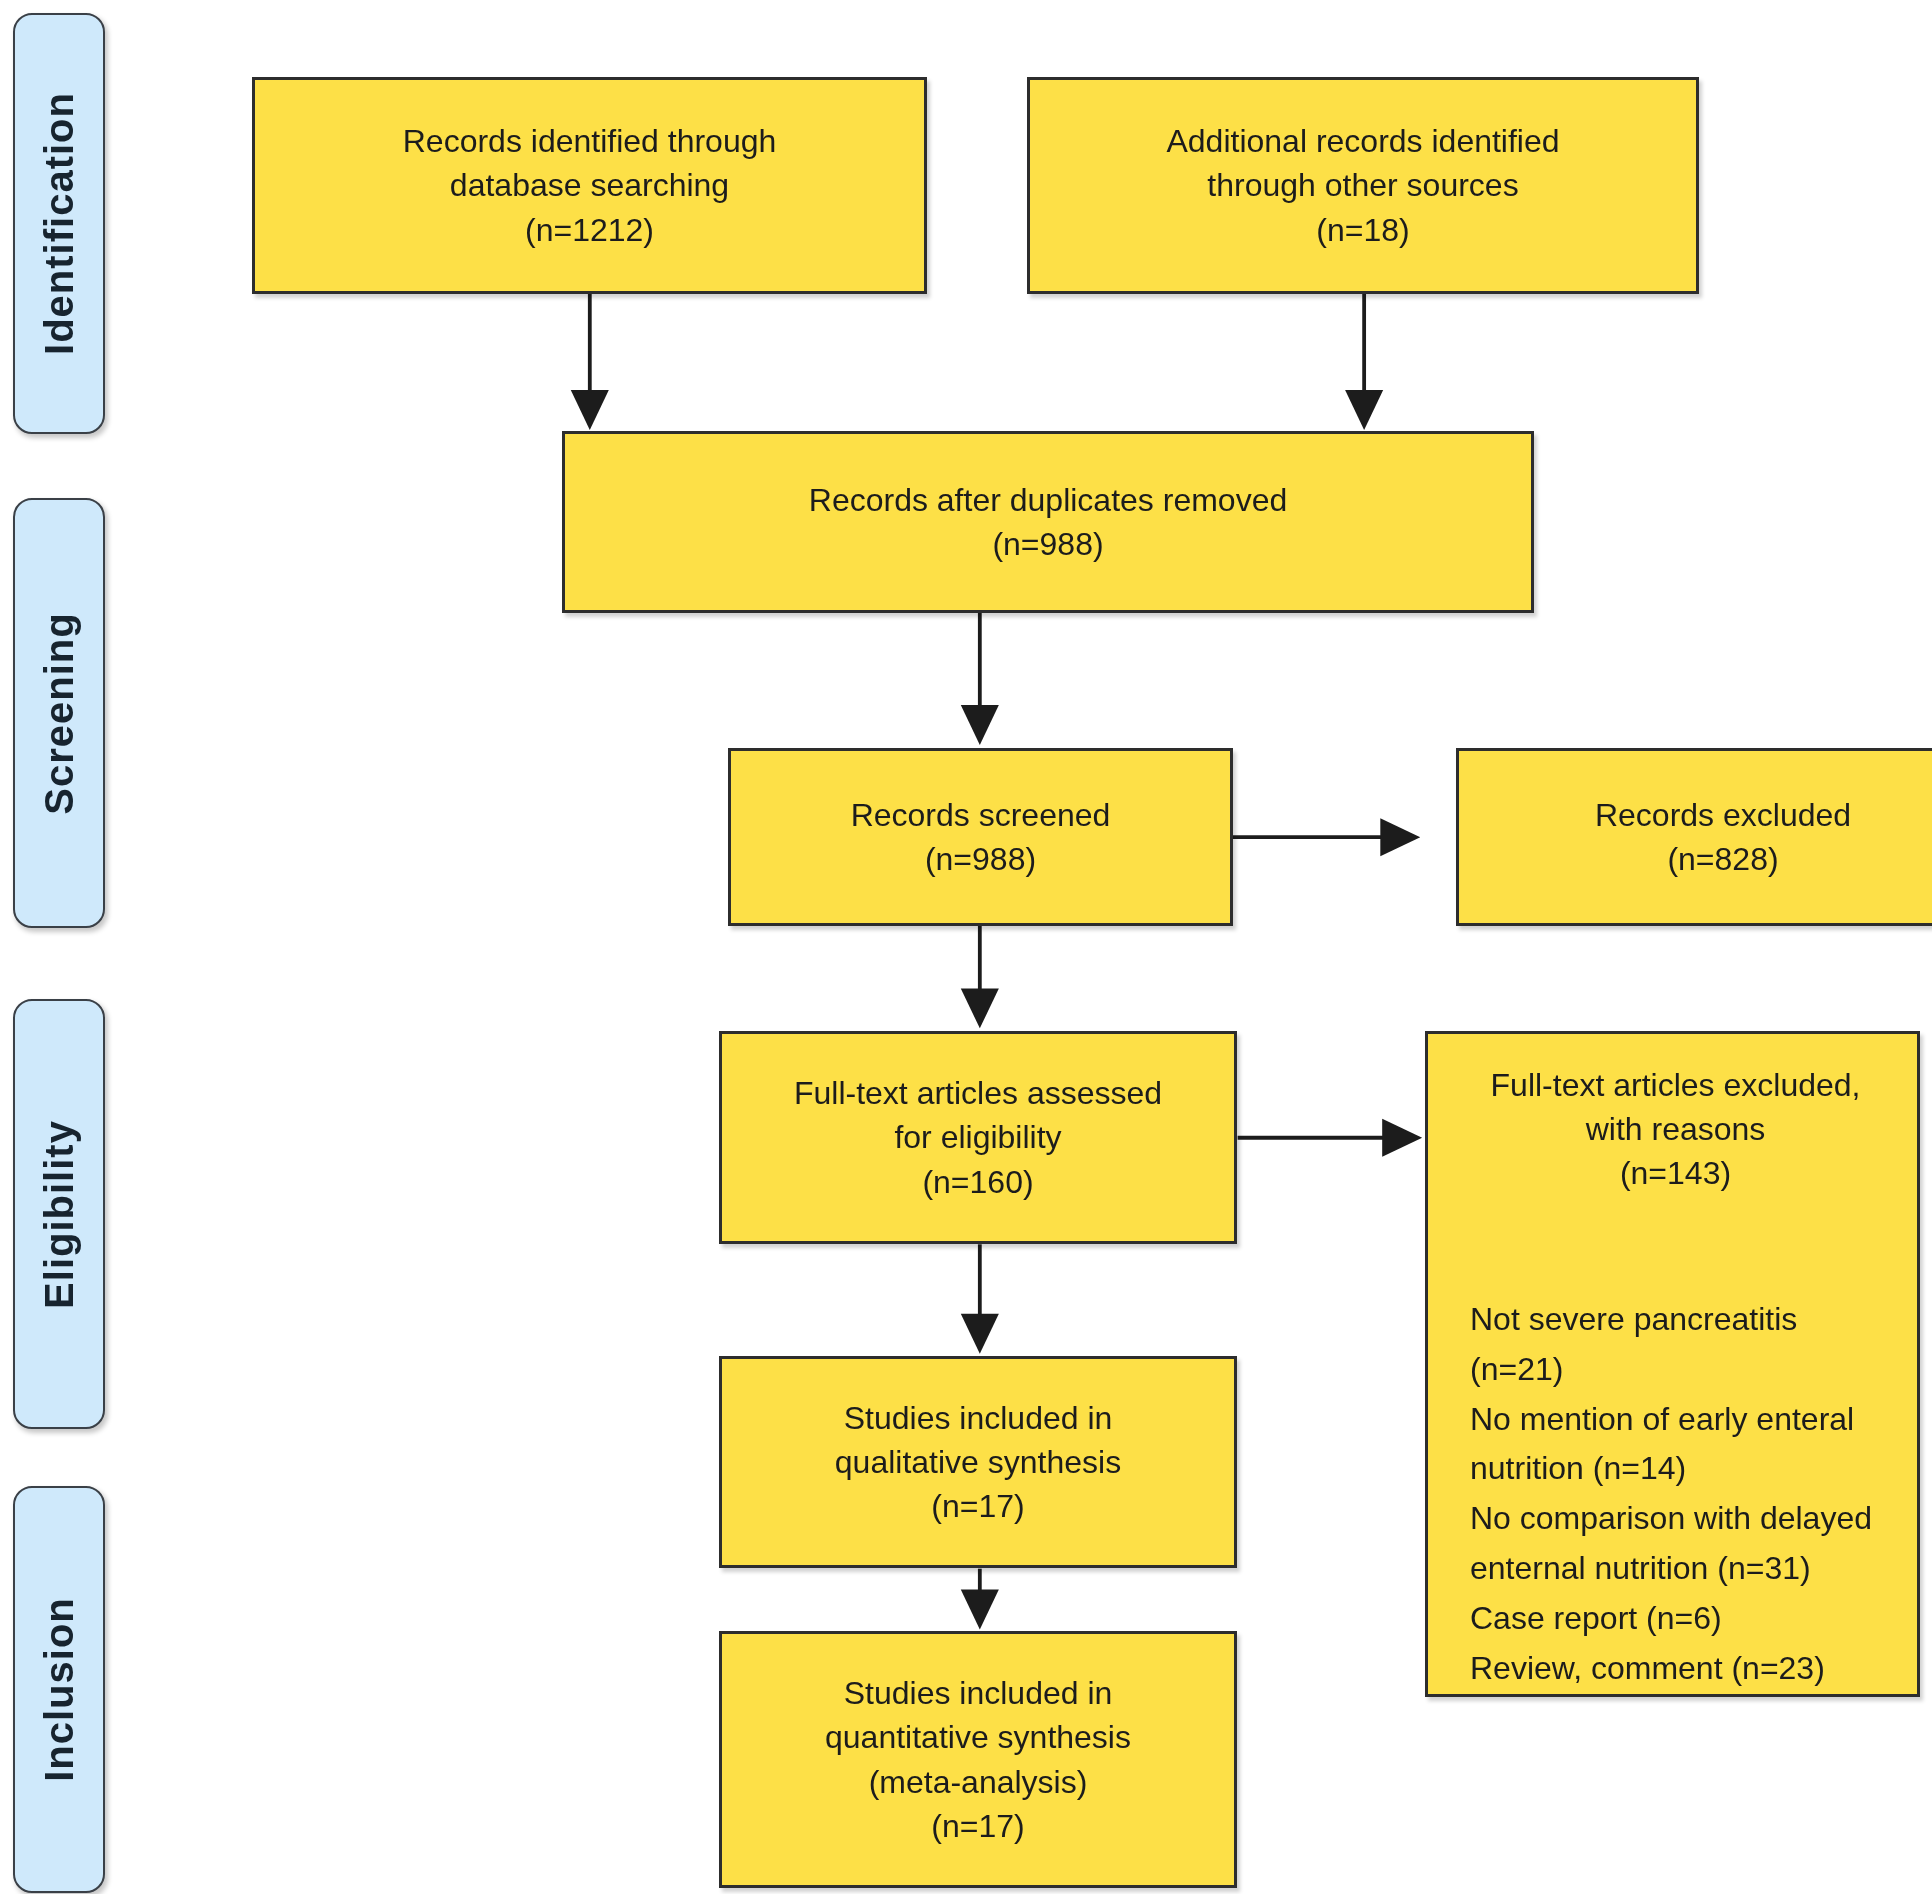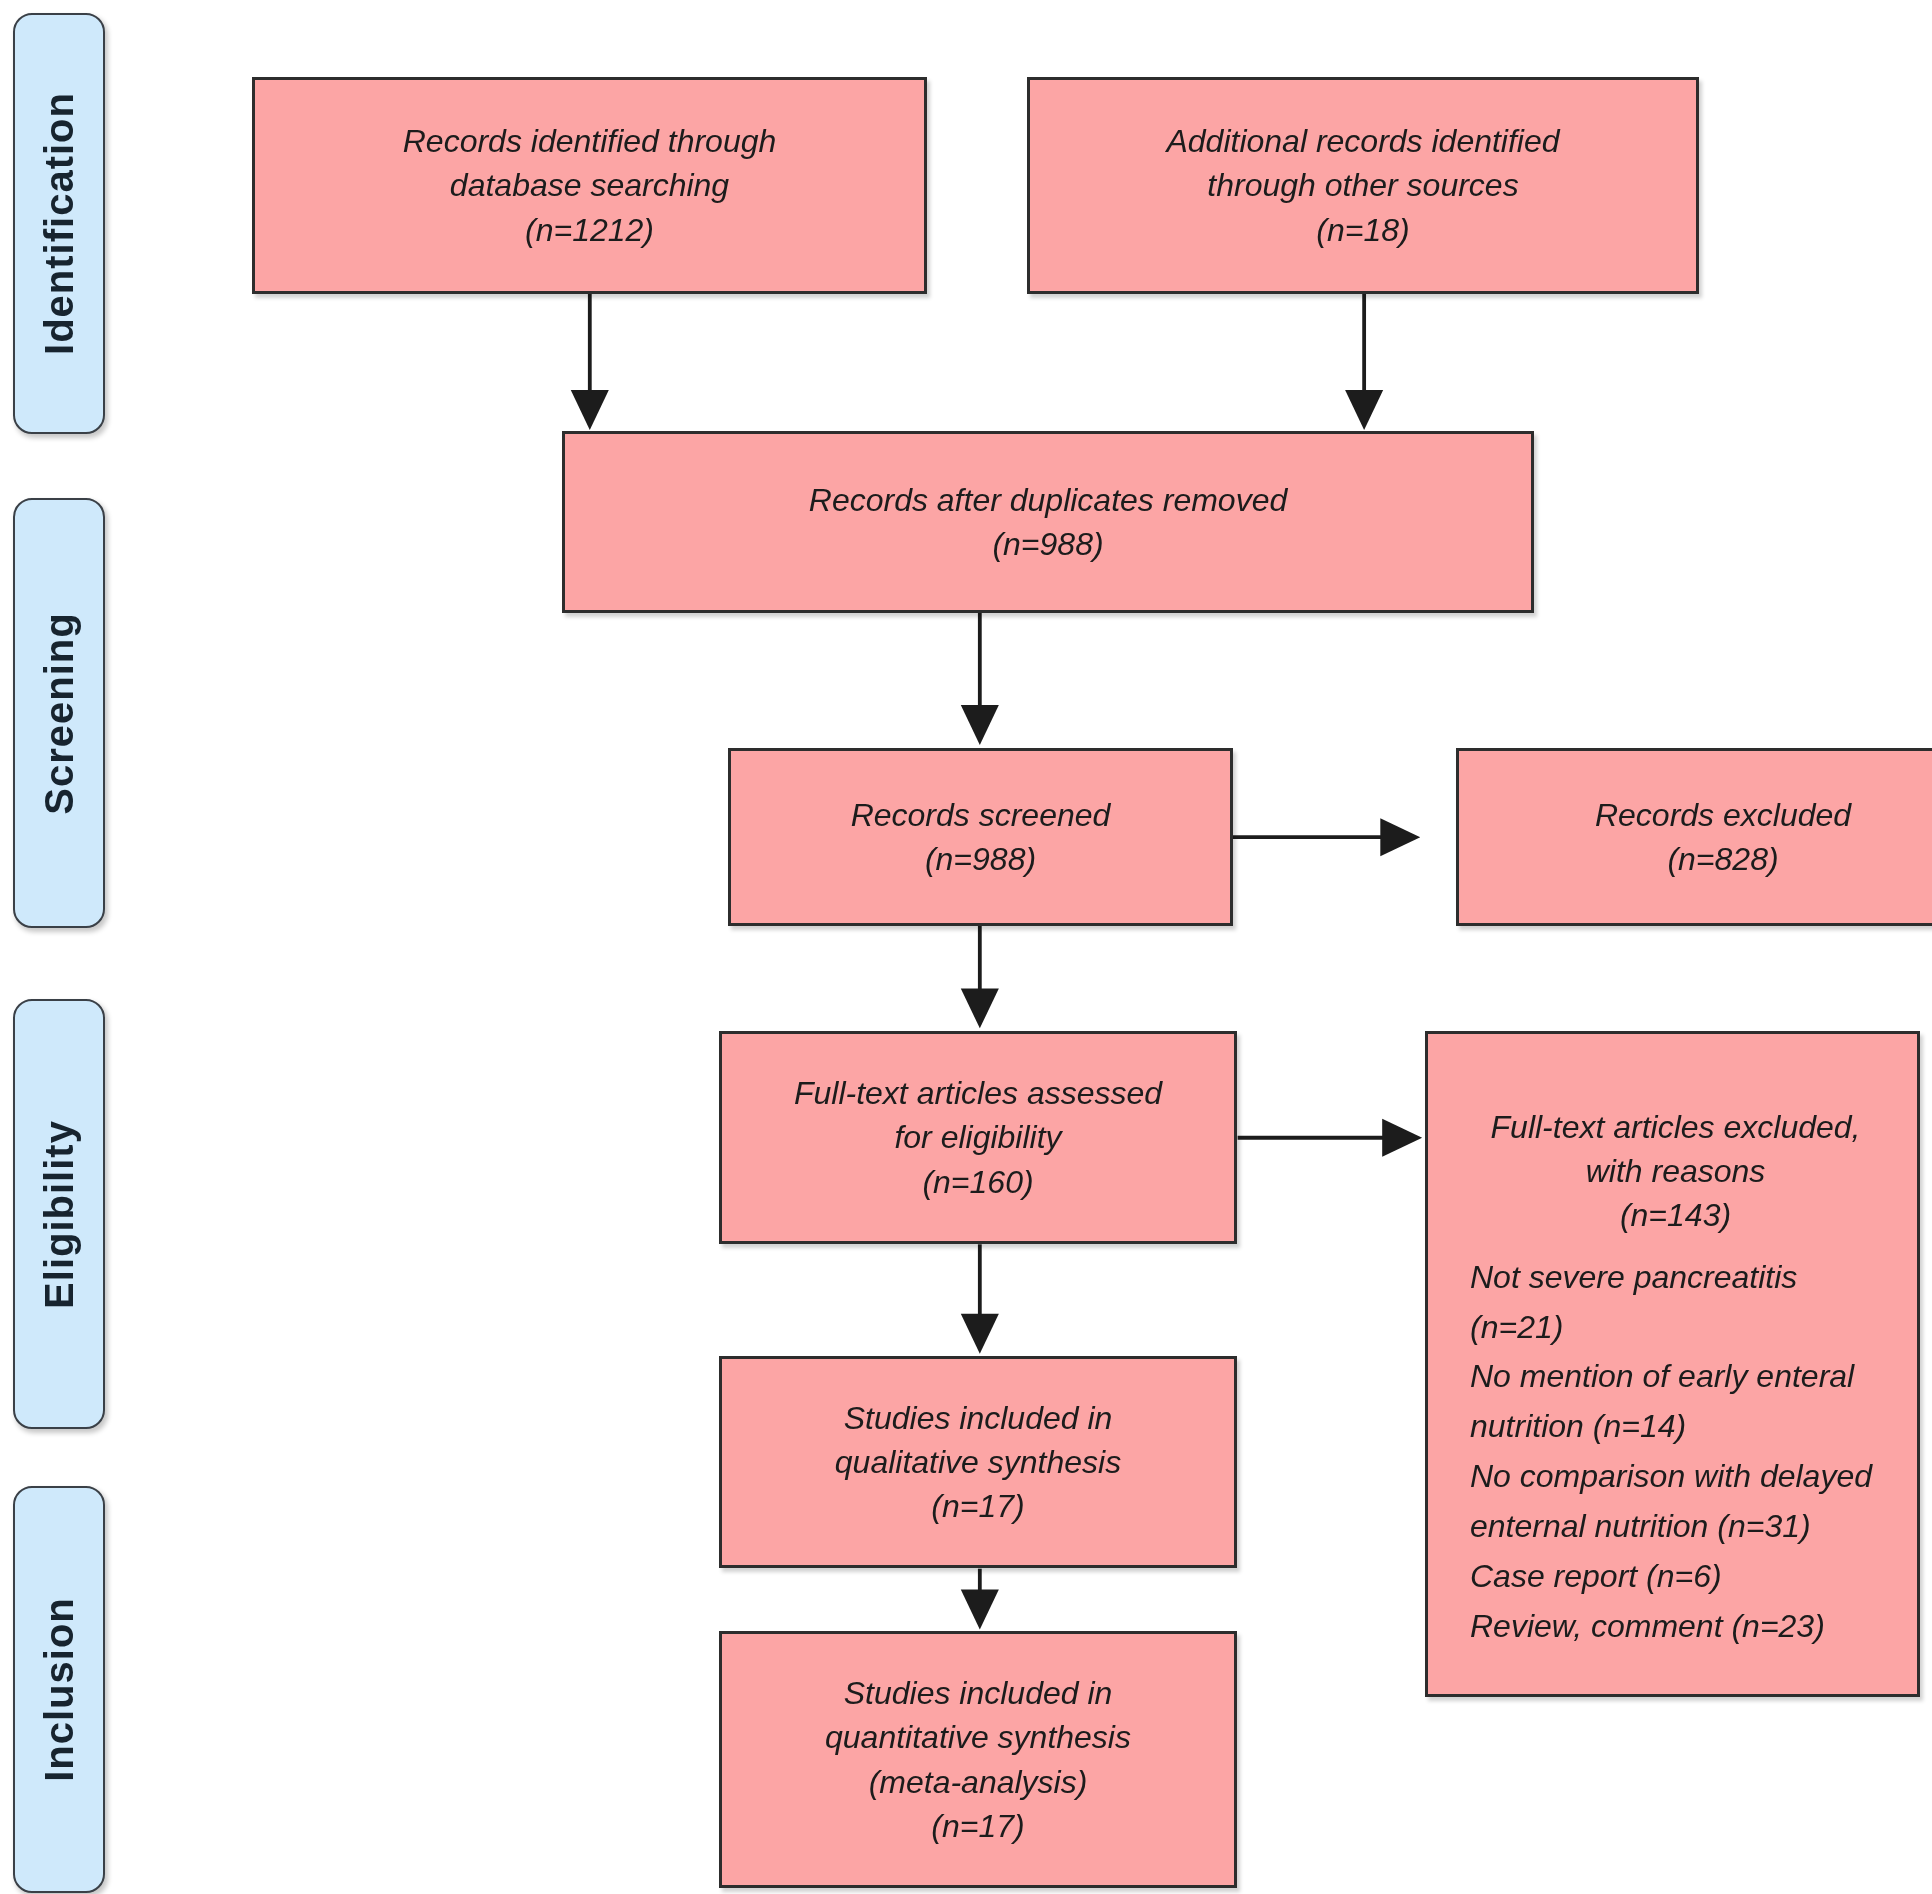--- a/index.html
+++ b/index.html
@@ -34,28 +34,27 @@
     letter-spacing: 1px;
   }
   .stage-identification { top: 13.3px;   height: 417px; }
   .stage-screening      { top: 498px;  height: 426px; }
   .stage-eligibility    { top: 999px; height: 426px; }
   .stage-inclusion      { top: 1486px; height: 403px; }
 
   
   .box {
     position: absolute;
-    background: #fca5a5;
+    background: #fde047;
     border: 3.8px solid #2d2d2d;
     box-shadow: 2.9px 3.8px 3.8px rgba(0,0,0,0.18);
     display: flex;
     align-items: center;
     justify-content: center;
     box-sizing: border-box;
-    font-style: italic;
   }
   .box-text {
     width: 100%;
     text-align: center;
     font-size: 32px;
     line-height: 1.38;
     white-space: pre-line;
     color: #1c1c1c;
   }
   .box-identified-db     { left: 252px;  top: 77px;   width: 675px; height: 217px; }
@@ -64,21 +63,21 @@
   .box-screened          { left: 728px;  top: 748px;  width: 505px; height: 178px; }
   .box-excluded          { left: 1456px; top: 748px;  width: 534px; height: 178px; }
   .box-fulltext-assessed { left: 719px;  top: 1031px; width: 518px; height: 213px; }
   .box-qualitative       { left: 719px;  top: 1356px; width: 518px; height: 212px; }
   .box-quantitative      { left: 719px;  top: 1631px; width: 518px; height: 257px; }
 
   .box-fulltext-excluded {
     left: 1425px; top: 1031px; width: 495px; height: 666px;
     flex-direction: column;
     align-items: stretch;
-    justify-content: center;
+    justify-content: space-between;
     padding: 29px 36px 0 42px;
   }
   .box-fulltext-excluded .box-text { margin-bottom: 15px; }
   .reasons { text-align: left; }
   .reason {
     margin: 0;
     font-size: 32px;
     line-height: 1.56;
     color: #1c1c1c;
   }

